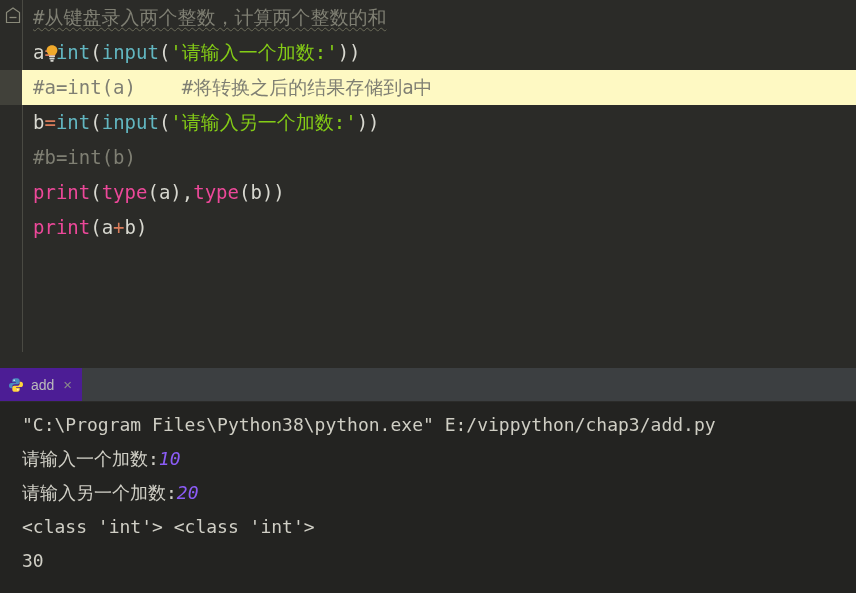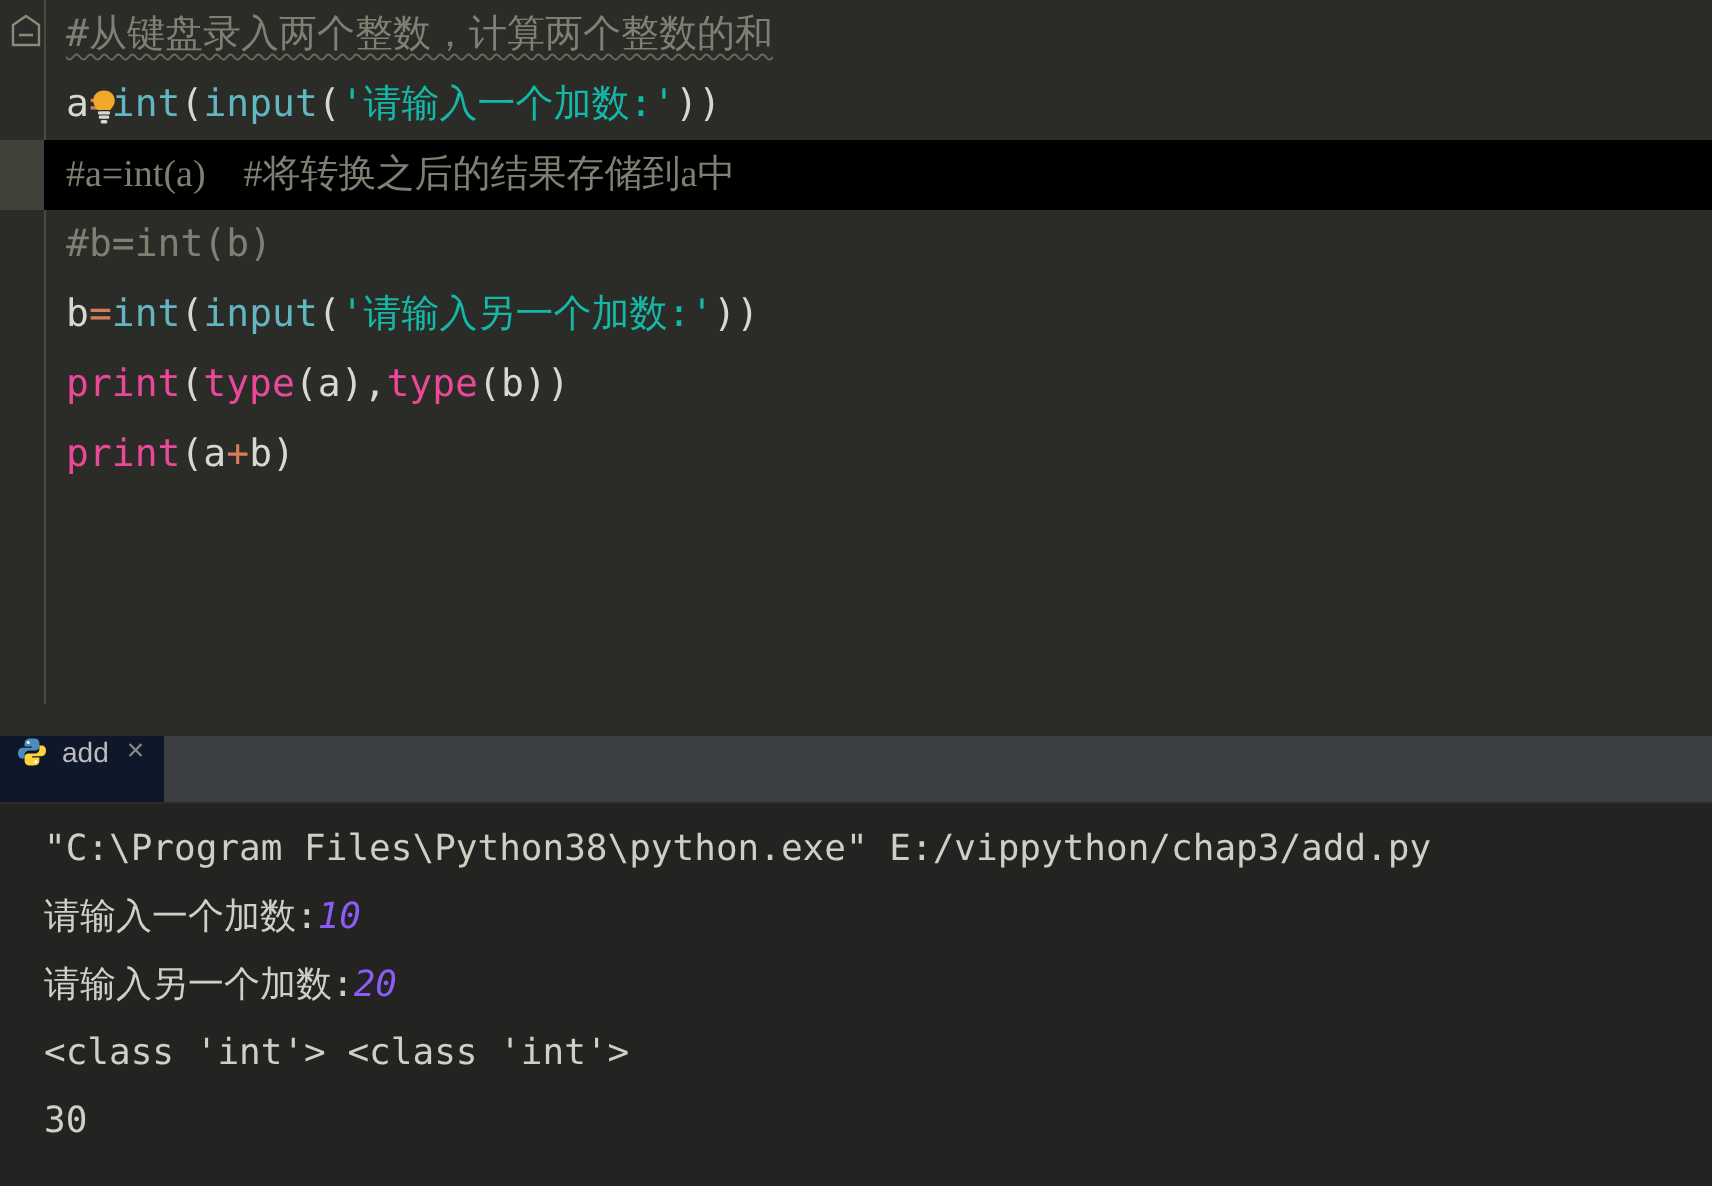--- a/index.html
+++ b/index.html
@@ -57,37 +57,36 @@
     position: relative;
     height: 35px;
     line-height: 35px;
     font-size: 19px;
     white-space: pre;
     padding-left: 33px;
     letter-spacing: 0px;
     color: #a9b7c6;
   }
   .cline.highlight {
-    background: #000000;
-    font-family: Liberation Serif, serif;
+    background: #fef9c3;
   }
   .cline.highlight::before {
     content: "";
     position: absolute;
     left: 0; top: 0;
     width: 22px;
     height: 35px;
     background: #41413a;
   }
 
   
   .t-comment  { color: #7f7f73; }
   .t-builtin  { color: #62b6c0; }
   .t-func     { color: #ec4899; }
-  .t-str      { color: #14b8a6; }
+  .t-str      { color: #84cc16; }
   .t-op       { color: #d97c5a; }
   .t-plain    { color: #d8d8d0; }
   .t-punct    { color: #d8d8d0; }
 
   .squiggle {
     text-decoration: underline;
     text-decoration-style: wavy;
     text-decoration-color: #6a6a58;
     text-decoration-thickness: 1px;
     text-underline-offset: 3px;
@@ -118,22 +117,23 @@
     width: 856px;
     height: 33px;
     background: #3c3f41;
     border-bottom: 1px solid #2b2b29;
   }
   #run-tab {
     position: absolute;
     left: 0; top: 0;
     height: 33px;
     display: flex;
+    align-items: center;
     padding: 0 10px 0 8px;
-    background: #0f172a;
+    background: #4c1d95;
     box-sizing: border-box;
     gap: 7px;
   }
   #python-file-icon { width: 16px; height: 16px; flex: 0 0 auto; }
   #run-tab-label {
     font-family: "Liberation Sans", sans-serif;
     font-size: 14px;
     color: #bbbbbb;
   }
   #run-tab-close {
@@ -185,22 +185,22 @@
 
   <svg id="fold-marker" viewBox="0 0 16 17">
     <path d="M1.5 5.5 L8 1 L14.5 5.5 L14.5 15.5 L1.5 15.5 Z" fill="none" stroke="#8a8a7a" stroke-width="1.2"></path>
     <line x1="4.5" y1="10.5" x2="11.5" y2="10.5" stroke="#8a8a7a" stroke-width="1.3"></line>
   </svg>
 
   <div class="code-lines" id="code-lines">
       <div class="cline"><span class="t-comment squiggle">#从键盘录入两个整数，计算两个整数的和</span></div>
       <div class="cline"><span class="t-plain">a</span><span class="t-op">=</span><span class="t-builtin">int</span><span class="t-punct">(</span><span class="t-builtin">input</span><span class="t-punct">(</span><span class="t-str">'请输入一个加数:'</span><span class="t-punct">))</span></div>
       <div class="cline highlight"><span class="t-comment">#a=int(a)    #将转换之后的结果存储到a中</span></div>
+      <div class="cline"><span class="t-plain">b</span><span class="t-op">=</span><span class="t-builtin">int</span><span class="t-punct">(</span><span class="t-builtin">input</span><span class="t-punct">(</span><span class="t-str">'请输入另一个加数:'</span><span class="t-punct">))</span></div>
       <div class="cline"><span class="t-comment">#b=int(b)</span></div>
-      <div class="cline"><span class="t-plain">b</span><span class="t-op">=</span><span class="t-builtin">int</span><span class="t-punct">(</span><span class="t-builtin">input</span><span class="t-punct">(</span><span class="t-str">'请输入另一个加数:'</span><span class="t-punct">))</span></div>
       <div class="cline"><span class="t-func">print</span><span class="t-punct">(</span><span class="t-func">type</span><span class="t-punct">(</span><span class="t-plain">a</span><span class="t-punct">),</span><span class="t-func">type</span><span class="t-punct">(</span><span class="t-plain">b</span><span class="t-punct">))</span></div>
       <div class="cline"><span class="t-func">print</span><span class="t-punct">(</span><span class="t-plain">a</span><span class="t-op">+</span><span class="t-plain">b</span><span class="t-punct">)</span></div>
     </div>
 
   <svg id="intention-bulb" viewBox="0 0 16 19">
     <path d="M8 1.2 C4.6 1.2 2.6 3.6 2.6 6.3 C2.6 8.4 4.0 9.8 4.8 11.0 L11.2 11.0
              C12.0 9.8 13.4 8.4 13.4 6.3 C13.4 3.6 11.4 1.2 8 1.2 Z" fill="#f0a92b"></path>
     <rect x="5.0" y="11.6" width="6.0" height="1.6" rx="0.6" fill="#d8d8d0"></rect>
     <rect x="5.4" y="13.8" width="5.2" height="1.6" rx="0.6" fill="#d8d8d0"></rect>
     <rect x="6.3" y="16.0" width="3.4" height="1.8" rx="0.8" fill="#d8d8d0"></rect>

